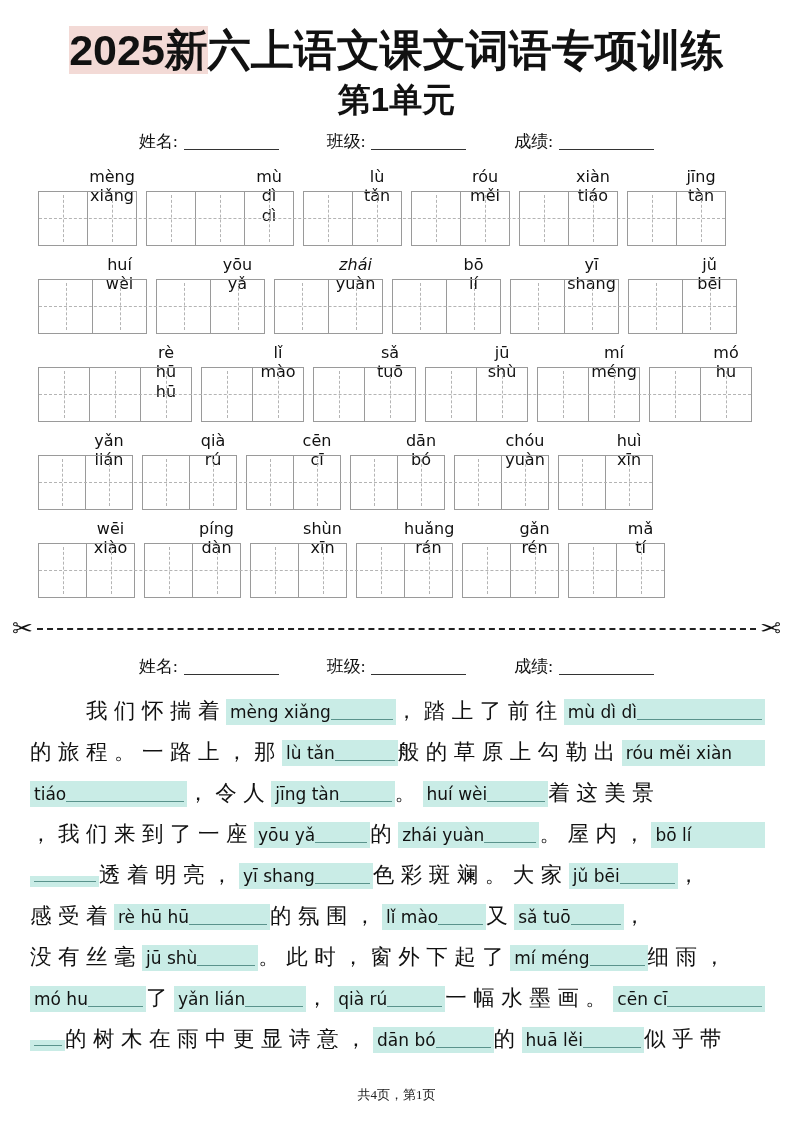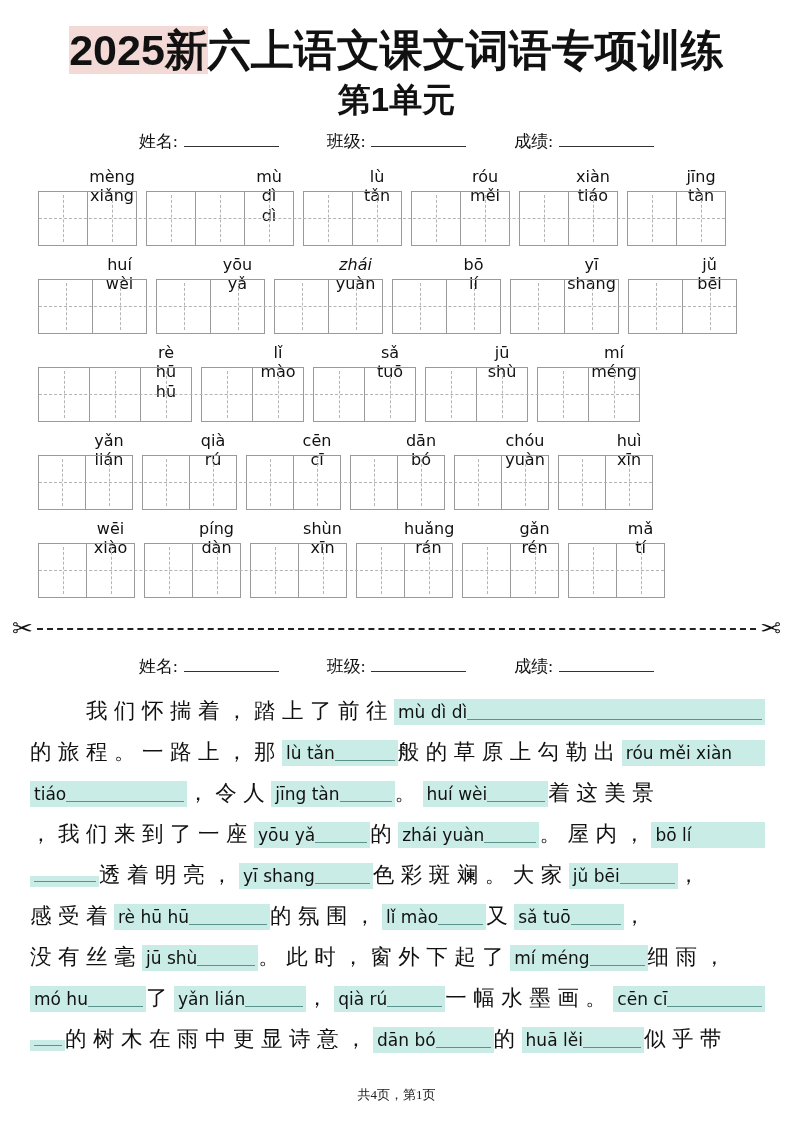--- a/index.html
+++ b/index.html
@@ -6,21 +6,21 @@
   .page{position:relative;width:793px;height:1122px;margin:0 auto;background:#ffffff;
         font-family:"Liberation Serif",serif;color:#111;overflow:hidden;}
   
   .title{margin:28px 0 0 0;text-align:center;font-family:"Liberation Sans",sans-serif;
          font-weight:900;font-size:43px;line-height:1.05;letter-spacing:0px;white-space:nowrap;}
   .hl-pink{background:#f3dad6;}
   .subtitle{margin:10px 0 0 0;text-align:center;font-family:"Liberation Sans",sans-serif;
             font-weight:900;font-size:33px;line-height:1.0;}
   
   .name-row{display:flex;justify-content:center;gap:48px;margin-top:14px;font-size:17px;}
-  .name-field{display:flex;align-items:flex-start;gap:6px;}
+  .name-field{display:flex;align-items:center;gap:6px;}
   .uline{display:inline-block;width:95px;border-bottom:1px solid #333;height:16px;}
   
   .grids{margin:14px 0 0 38px;}
   .grid-row{position:relative;width:fit-content;margin-bottom:9px;}
   .grid-row::after{content:"";position:absolute;left:1px;right:1px;top:51px;
                    border-top:1px dashed #b4b4b4;pointer-events:none;}
   .group-strip{display:flex;gap:9px;}
   .pgroup{display:flex;flex-direction:column;}
   .py-row{display:flex;height:24px;align-items:flex-end;flex-direction:column;}
   .py{display:inline-block;text-align:center;font-family:"DejaVu Sans",sans-serif;
@@ -247,20 +247,30 @@
           <div class="pgroup">
             <div class="py-row">
               <span class="py" style="width: 52px;">mí</span>
               <span class="py" style="width: 52px;">méng</span>
             </div>
             <div class="box-row">
               <div class="wbox" style="width: 52px;"></div>
               <div class="wbox" style="width: 52px;"></div>
             </div>
           </div>
+          <div class="pgroup">
+            <div class="py-row">
+              <span class="py" style="width: 52px;">mó</span>
+              <span class="py" style="width: 52px;">hu</span>
+            </div>
+            <div class="box-row">
+              <div class="wbox" style="width: 52px;"></div>
+              <div class="wbox" style="width: 52px;"></div>
+            </div>
+          </div>
         </div>
       </div>
       <div class="grid-row">
         <div class="group-strip">
           <div class="pgroup">
             <div class="py-row">
               <span class="py" style="width: 48px;">yǎn</span>
               <span class="py" style="width: 48px;">lián</span>
             </div>
             <div class="box-row">
@@ -403,20 +413,24 @@
     </span>
     <span class="name-field">
       <span>成绩:</span>
       <span class="uline"></span>
     </span>
   </div>
 
   <div class="para" id="para">
       <div class="pline">
         <span class="ptext">　　我们怀揣着</span>
+        <span class="blank">
+          <span class="bpy">mèng xiǎng</span>
+          <span class="bline" style="width: 62px;"></span>
+        </span>
         <span class="ptext">，踏上了前往</span>
         <span class="blank grow">
           <span class="bpy">mù dì dì</span>
           <span class="bline grow" style="width: 40px;"></span>
         </span>
       </div>
       <div class="pline">
         <span class="ptext">的旅程。一路上，那</span>
         <span class="blank">
           <span class="bpy">lù tǎn</span>

